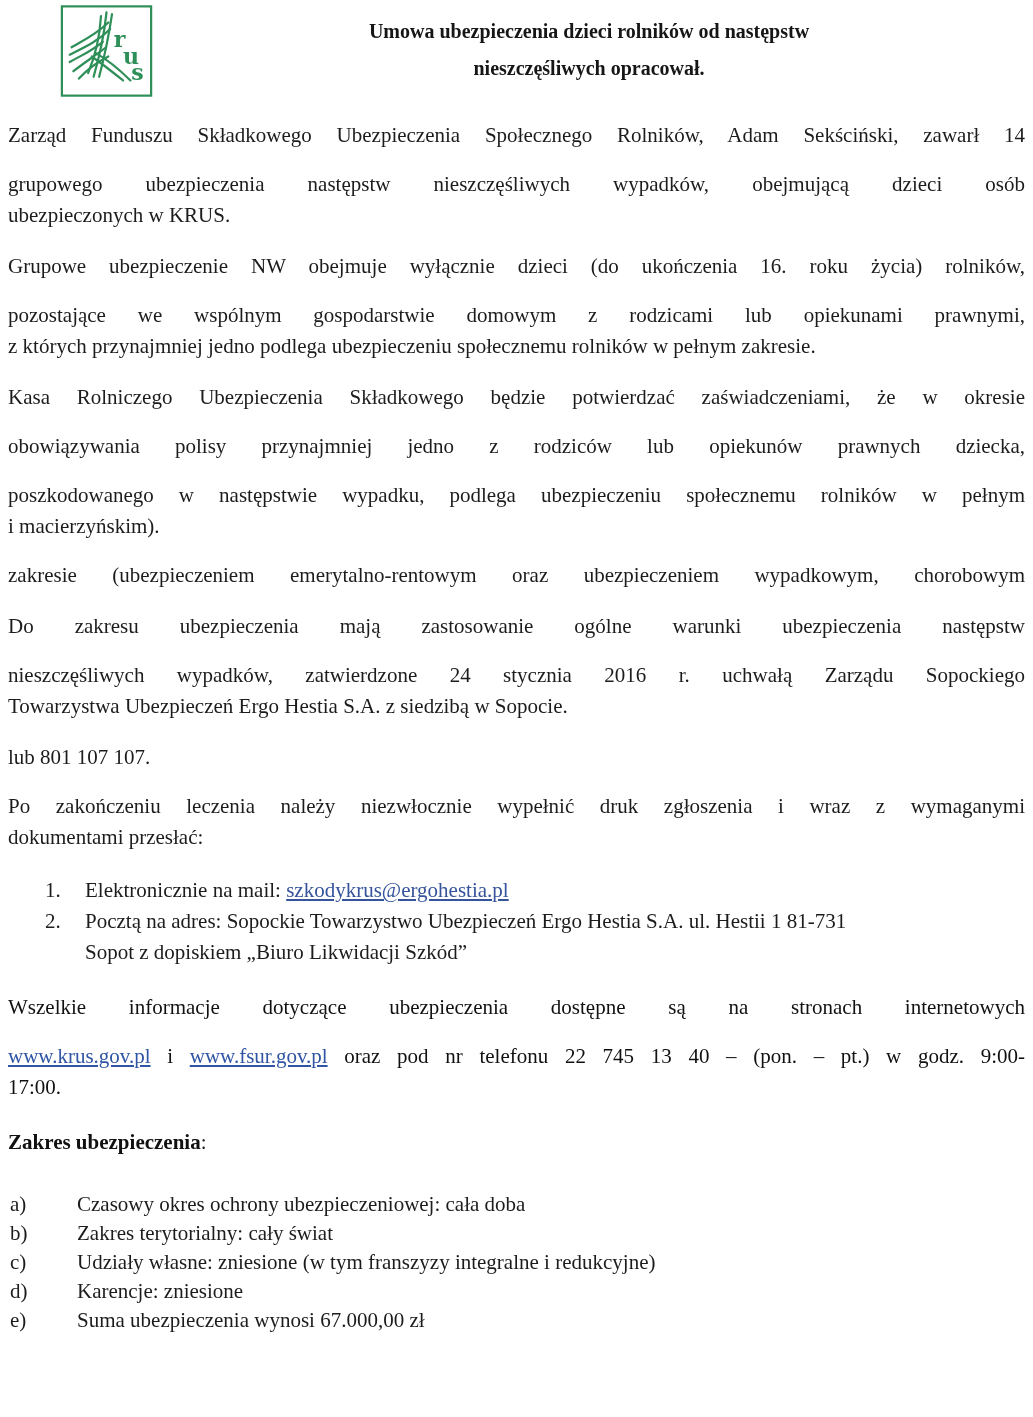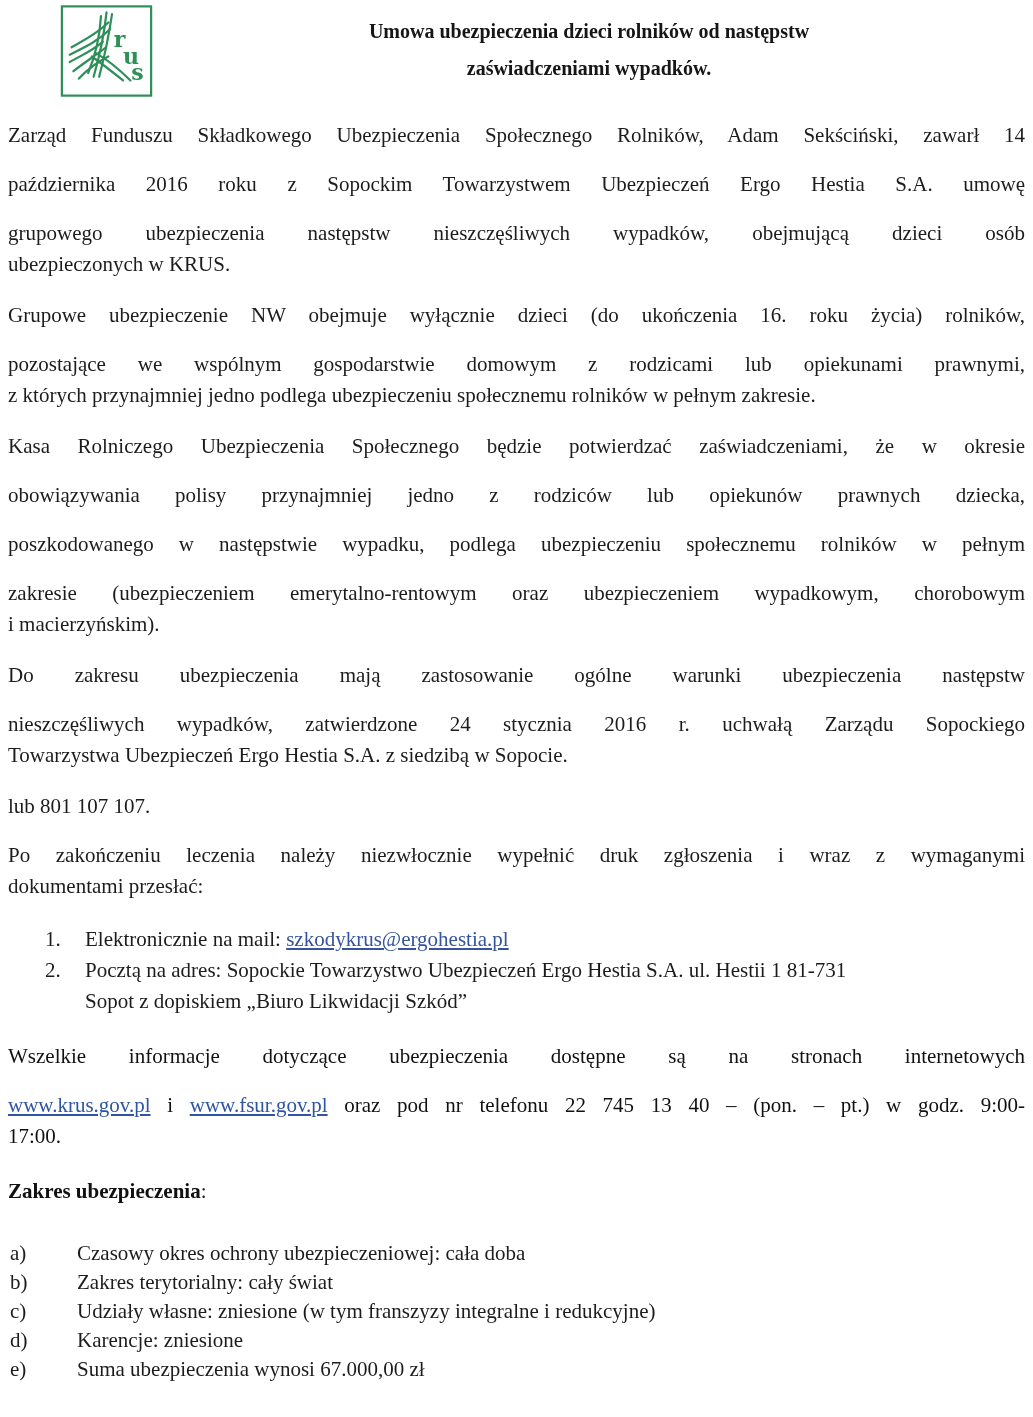--- a/index.html
+++ b/index.html
@@ -113,43 +113,42 @@
         </g>
         <g fill="#2E8F58" font-family="'DejaVu Serif', serif" font-weight="bold" font-size="24">
           <text x="58" y="46">r</text>
           <text x="68" y="64">u</text>
           <text x="77" y="82">s</text>
         </g>
       </svg>
     </div>
     <div class="title-box">
       <div>Umowa ubezpieczenia dzieci rolników od następstw</div>
-      <div>zaświadczeniami wypadków.</div>
+      <div>nieszczęśliwych opracował.</div>
     </div>
   </div>
 
   <div class="para-p1">
     <div class="line jl">Zarząd Funduszu Składkowego Ubezpieczenia Społecznego Rolników, Adam Sekściński, zawarł 14</div>
-    <div class="line jl">października 2016 roku z Sopockim Towarzystwem Ubezpieczeń Ergo Hestia S.A. umowę</div>
     <div class="line jl">grupowego ubezpieczenia następstw nieszczęśliwych wypadków, obejmującą dzieci osób</div>
     <div class="line ll">ubezpieczonych w KRUS.</div>
   </div>
 
   <div class="para">
     <div class="line jl">Grupowe ubezpieczenie NW obejmuje wyłącznie dzieci (do ukończenia 16. roku życia) rolników,</div>
     <div class="line jl">pozostające we wspólnym gospodarstwie domowym z rodzicami lub opiekunami prawnymi,</div>
     <div class="line ll">z których przynajmniej jedno podlega ubezpieczeniu społecznemu rolników w pełnym zakresie.</div>
   </div>
 
   <div class="para">
-    <div class="line jl">Kasa Rolniczego Ubezpieczenia Społecznego będzie potwierdzać zaświadczeniami, że w okresie</div>
+    <div class="line jl">Kasa Rolniczego Ubezpieczenia Składkowego będzie potwierdzać zaświadczeniami, że w okresie</div>
     <div class="line jl">obowiązywania polisy przynajmniej jedno z rodziców lub opiekunów prawnych dziecka,</div>
     <div class="line jl">poszkodowanego w następstwie wypadku, podlega ubezpieczeniu społecznemu rolników w pełnym</div>
+    <div class="line ll">i macierzyńskim).</div>
     <div class="line jl">zakresie (ubezpieczeniem emerytalno-rentowym oraz ubezpieczeniem wypadkowym, chorobowym</div>
-    <div class="line ll">i macierzyńskim).</div>
   </div>
 
   <div class="para">
     <div class="line jl">Do zakresu ubezpieczenia mają zastosowanie ogólne warunki ubezpieczenia następstw</div>
     <div class="line jl">nieszczęśliwych wypadków, zatwierdzone 24 stycznia 2016 r. uchwałą Zarządu Sopockiego</div>
     <div class="line ll">Towarzystwa Ubezpieczeń Ergo Hestia S.A. z siedzibą w Sopocie.</div>
   </div>
 
   <div class="para">
     <div class="line ll">lub 801 107 107.</div>

